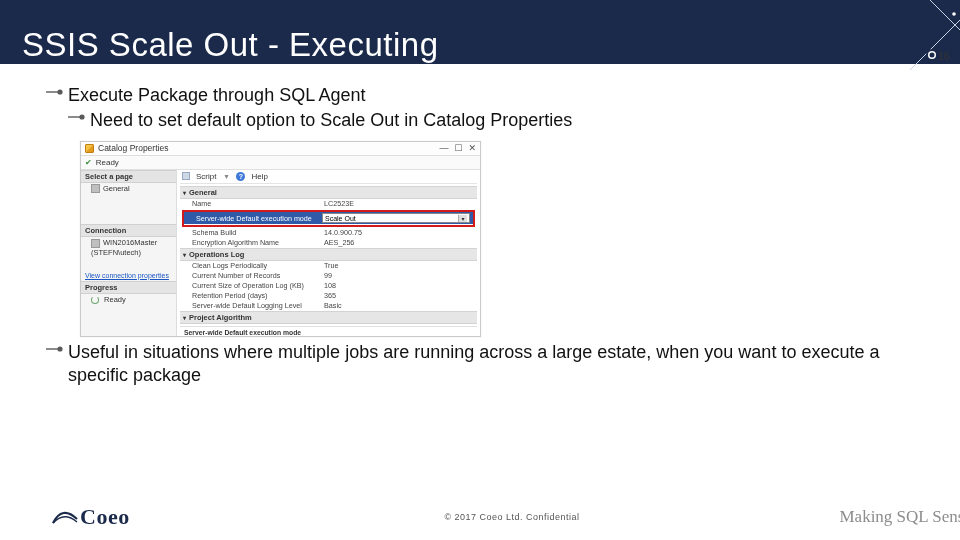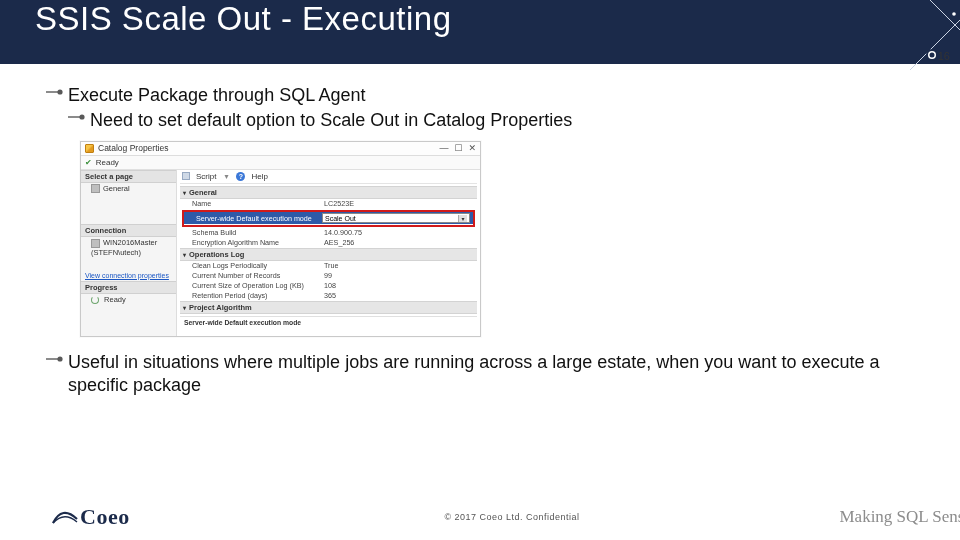--- a/index.html
+++ b/index.html
@@ -12,22 +12,22 @@
     overflow: hidden;
   }
 
   
   .header {
     background: #1b2a4a;
     color: #fff;
     height: 64px;
     width: 100%;
     display: flex;
-    align-items: flex-start;
-    padding-left: 35px;
+    align-items: flex-end;
+    padding-left: 22px;
     position: relative;
   }
   .header-title {
     font-size: 33px;
     font-weight: 400;
     letter-spacing: 0.5px;
   }
   .header-decoration {
     position: absolute;
     right: 0;
@@ -49,21 +49,21 @@
     padding: 20px 70px 8px 46px;
   }
   .bullet-row {
     display: flex;
     align-items: flex-start;
     font-size: 18px;
     color: #111;
     line-height: 1.3;
   }
   .bullet-row.sub { margin-left: 22px; margin-top: 2px; }
-  .bullet-row.gap { margin-top: 14px; }
+  .bullet-row.gap { margin-top: 4px; }
   .bullet-icon {
     flex: 0 0 22px;
     display: inline-flex;
     align-items: center;
     justify-content: flex-start;
     margin-top: 4px;
   }
   .bullet-svg { width: 18px; height: 8px; }
   .bullet-text { flex: 1; }
 
@@ -300,20 +300,24 @@
             <span class="v">99</span>
           </div>
         <div class="kv">
             <span class="k">Current Size of Operation Log (KB)</span>
             <span class="v">108</span>
           </div>
         <div class="kv">
             <span class="k">Retention Period (days)</span>
             <span class="v">365</span>
           </div>
+        <div class="kv">
+            <span class="k">Server-wide Default Logging Level</span>
+            <span class="v">Basic</span>
+          </div>
 
         <div class="group-h">
             <span class="caret">▾</span>
             <span>Project Algorithm</span>
           </div>
 
         <div class="desc-box">
           <div class="dt">Server-wide Default execution mode</div>
 
         </div>

